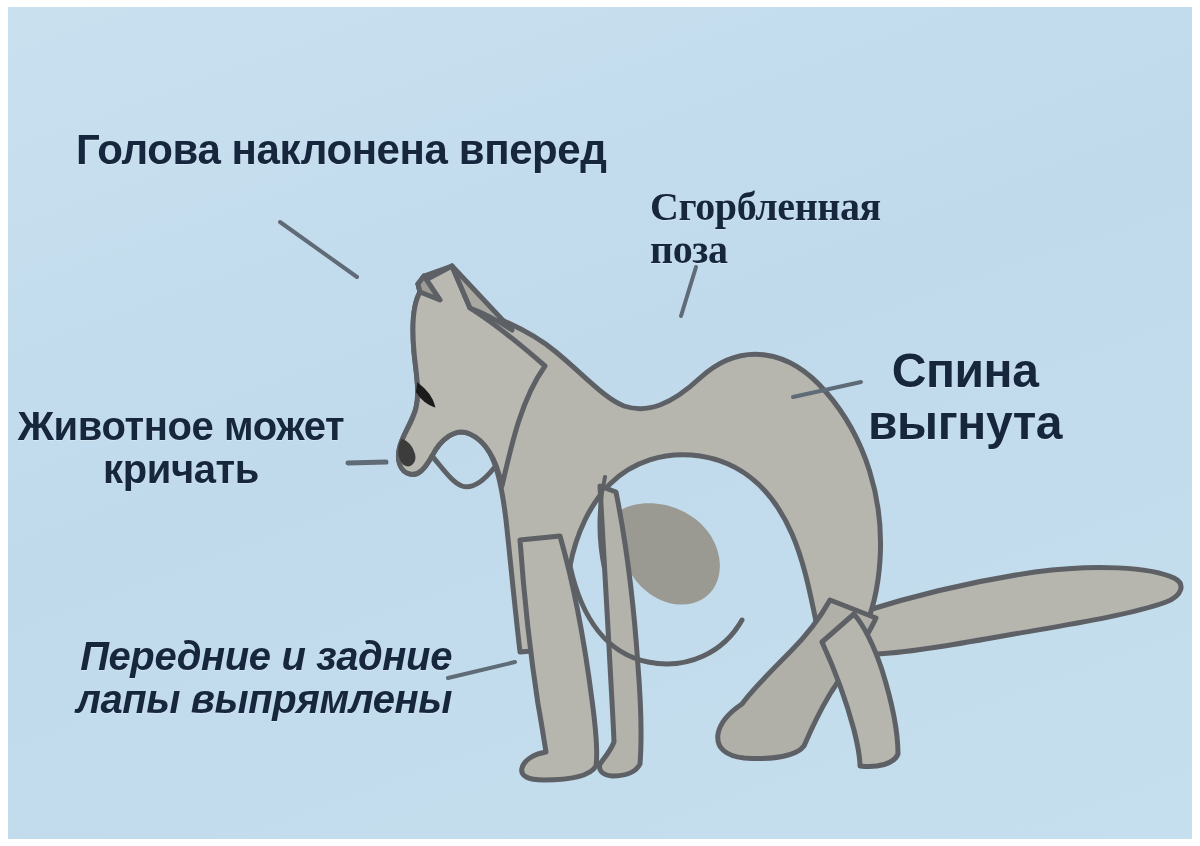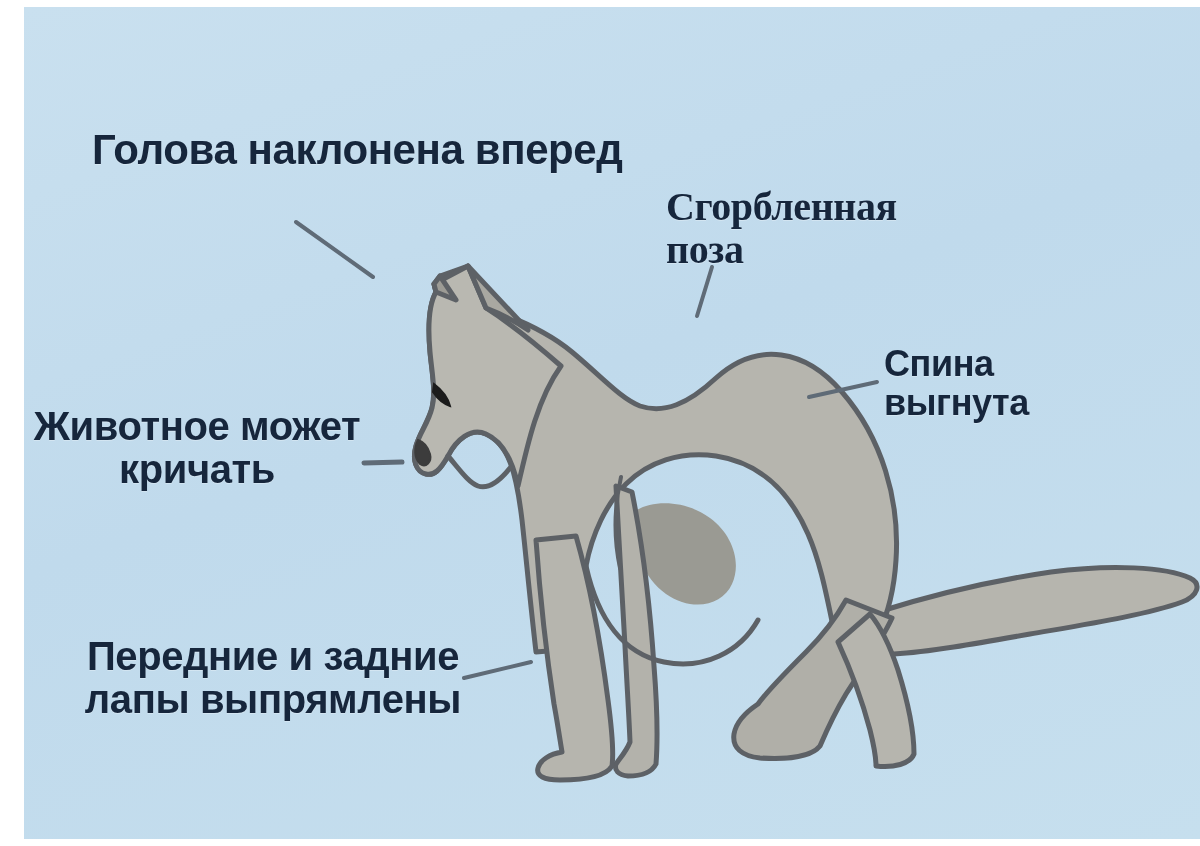--- a/index.html
+++ b/index.html
@@ -1,29 +1,29 @@
 <!DOCTYPE html>
 <html><head>
 <meta charset="utf-8">
 <style>
   html,body{margin:0;padding:0;background:#ffffff;}
   body{width:1200px;height:846px;overflow:hidden;font-family:"Liberation Sans",sans-serif;}
-  #stage{position:relative;width:956px;height:846px;background:#ffffff;margin-left:16px;}
+  #stage{position:relative;width:956px;height:846px;background:#ffffff;}
   #panel{position:absolute;left:8px;top:7px;width:1184px;height:832px;
          background:#c4dded;
          background-image:linear-gradient(160deg,#c9e0ef 0%,#c0daec 45%,#c6dfee 100%);}
   .lbl{position:absolute;color:#16263c;font-weight:700;letter-spacing:-0.4px;
        line-height:1.08;white-space:pre-line;
        font-family:"Liberation Sans",sans-serif;
        text-shadow:0 1px 0 rgba(255,255,255,0.28);}
   #lbl-head{left:76px;top:127px;font-size:42px;}
   #lbl-posture{left:650px;top:185px;font-size:40px;font-family:Liberation Serif, serif;}
-  #lbl-back{left:868px;top:345px;font-size:36px;}
+  #lbl-back{left:868px;top:345px;font-size:48px;text-align:center;}
   #lbl-scream{left:16px;top:405px;font-size:40px;text-align:center;width:330px;}
-  #lbl-paws{left:62px;top:635px;font-size:40px;text-align:center;width:390px;}
+  #lbl-paws{left:62px;top:635px;font-size:40px;text-align:right;width:390px;font-style:italic;}
   svg.art{position:absolute;left:0;top:0;width:1200px;height:846px;}
 </style>
 </head>
 <body>
 
 <div id="stage">
   <div id="panel"></div>
 
   <svg class="art" viewBox="0 0 1200 846" aria-hidden="true">
 

